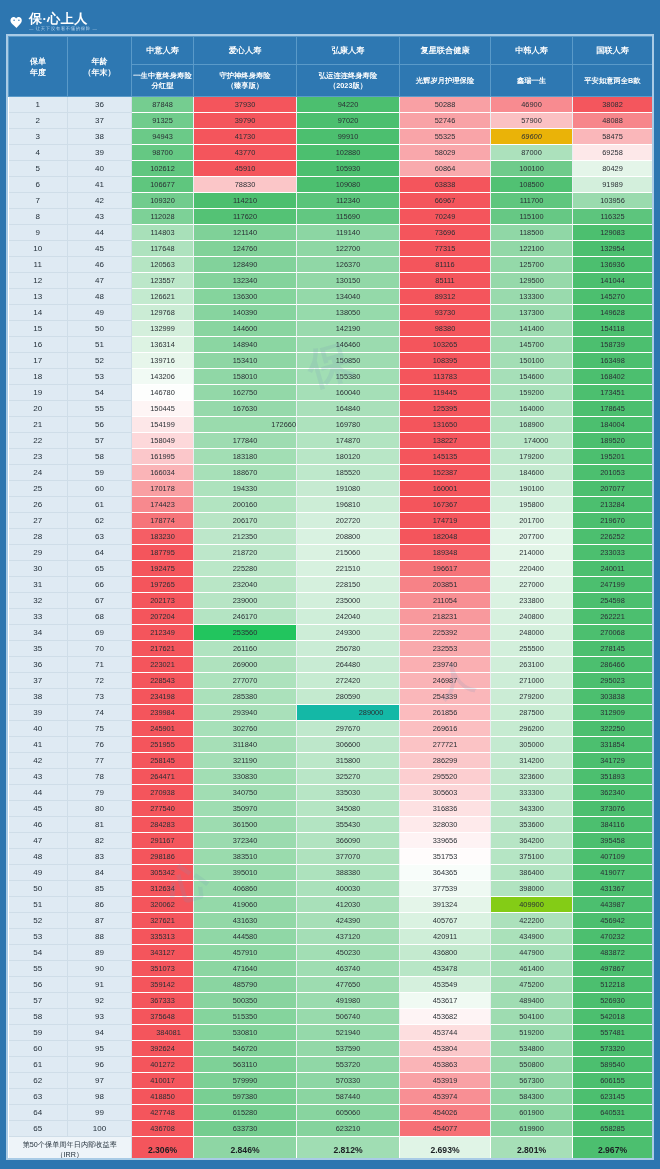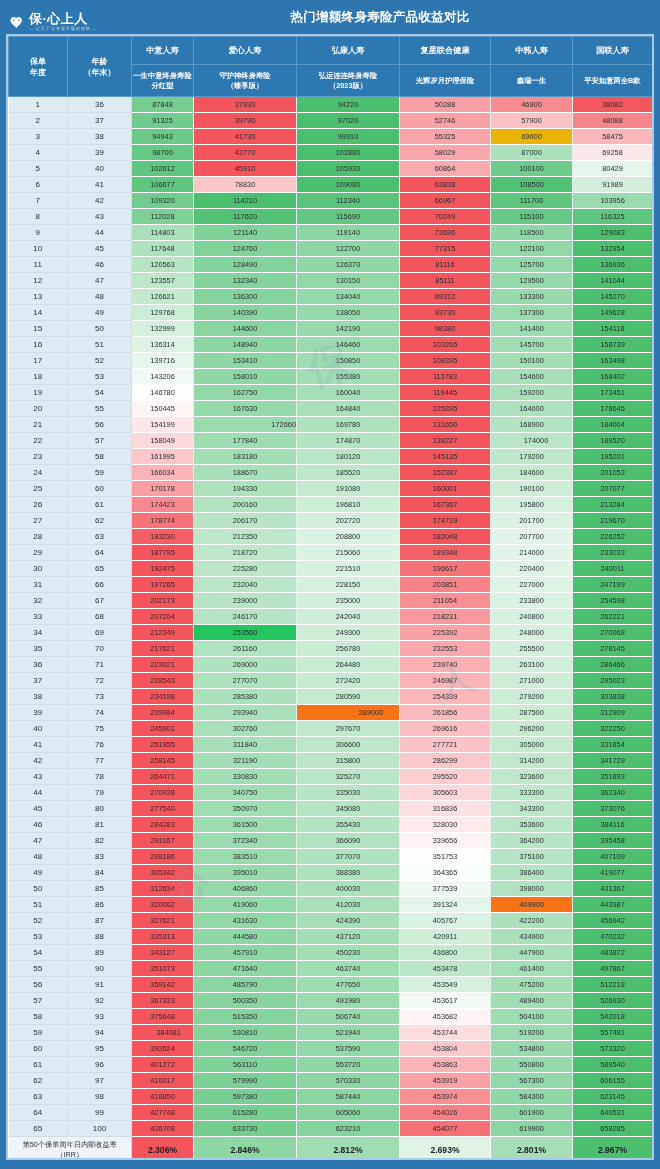--- a/index.html
+++ b/index.html
@@ -153,21 +153,20 @@
         <path d="M12 21c-1-1.2-6.2-5.1-7.7-7.6C2.6 10.6 3.6 7.2 6.4 6.1c2-.8 4 .1 5.1 1.7 1-1.6 3.1-2.5 5.1-1.7 2.8 1.1 3.8 4.5 2.1 7.3C17.2 15.9 13 19.8 12 21z" fill="#ffffff"></path>
         <circle cx="8.6" cy="10.4" r="1.05" fill="#2d76b0"></circle>
         <circle cx="15.4" cy="10.4" r="1.05" fill="#2d76b0"></circle>
       </svg>
       <div class="logo-texts">
         <span class="logo-main">保·心上人</span>
         <span class="logo-sub">— 让天下没有看不懂的保险 —</span>
       </div>
     </div>
     <div class="title-wrap">
-      <div class="title-1">热门增额终身寿险产品收益对比</div>
     </div>
   </div>
 
   <div class="frame">
     <div class="wm wm1">保</div>
     <div class="wm wm2">心</div>
     <div class="wm wm3">人</div>
     <table class="grid">
       <colgroup>
         <col style="width:59px">
@@ -646,21 +645,21 @@
             <td class="val" style="background: rgb(250, 183, 186);">254339</td>
             <td class="val" style="background: rgb(203, 236, 213);">279200</td>
             <td class="val" style="background: rgb(76, 191, 111);">303838</td>
             <td class="val" style="background: rgb(159, 221, 178);">287710</td>
           </tr>
           <tr>
             <td class="idx">39</td>
             <td class="age">74</td>
             <td class="val" style="background: rgb(244, 85, 92);">239984</td>
             <td class="val" style="background: rgb(169, 224, 186);">293940</td>
-            <td class="val" style="background: #f97316; padding-left: 46px;">289000</td>
+            <td class="val" style="background: #14b8a6; padding-left: 46px;">289000</td>
             <td class="val" style="background: rgb(251, 187, 190);">261856</td>
             <td class="val" style="background: rgb(201, 236, 211);">287500</td>
             <td class="val" style="background: rgb(76, 191, 111);">312909</td>
             <td class="val" style="background: rgb(157, 220, 176);">296340</td>
           </tr>
           <tr>
             <td class="idx">40</td>
             <td class="age">75</td>
             <td class="val" style="background: rgb(244, 85, 92);">245901</td>
             <td class="val" style="background: rgb(167, 224, 185);">302760</td>
@@ -780,21 +779,21 @@
             <td class="val" style="background: rgb(76, 191, 111);">431367</td>
             <td class="val" style="background: rgb(140, 214, 162);">410190</td>
           </tr>
           <tr>
             <td class="idx">51</td>
             <td class="age">86</td>
             <td class="val" style="background: rgb(244, 85, 92);">320062</td>
             <td class="val" style="background: rgb(148, 217, 169);">419060</td>
             <td class="val" style="background: rgb(168, 224, 185);">412030</td>
             <td class="val" style="background: rgb(228, 245, 233);">391324</td>
-            <td class="val" style="background: #f97316;">409900</td>
+            <td class="val" style="background: #84cc16;">409900</td>
             <td class="val" style="background: rgb(76, 191, 111);">443987</td>
             <td class="val" style="background: rgb(138, 213, 161);">422490</td>
           </tr>
           <tr>
             <td class="idx">52</td>
             <td class="age">87</td>
             <td class="val" style="background: rgb(244, 85, 92);">327621</td>
             <td class="val" style="background: rgb(146, 216, 167);">431630</td>
             <td class="val" style="background: rgb(166, 223, 183);">424390</td>
             <td class="val" style="background: rgb(218, 242, 225);">405767</td>

